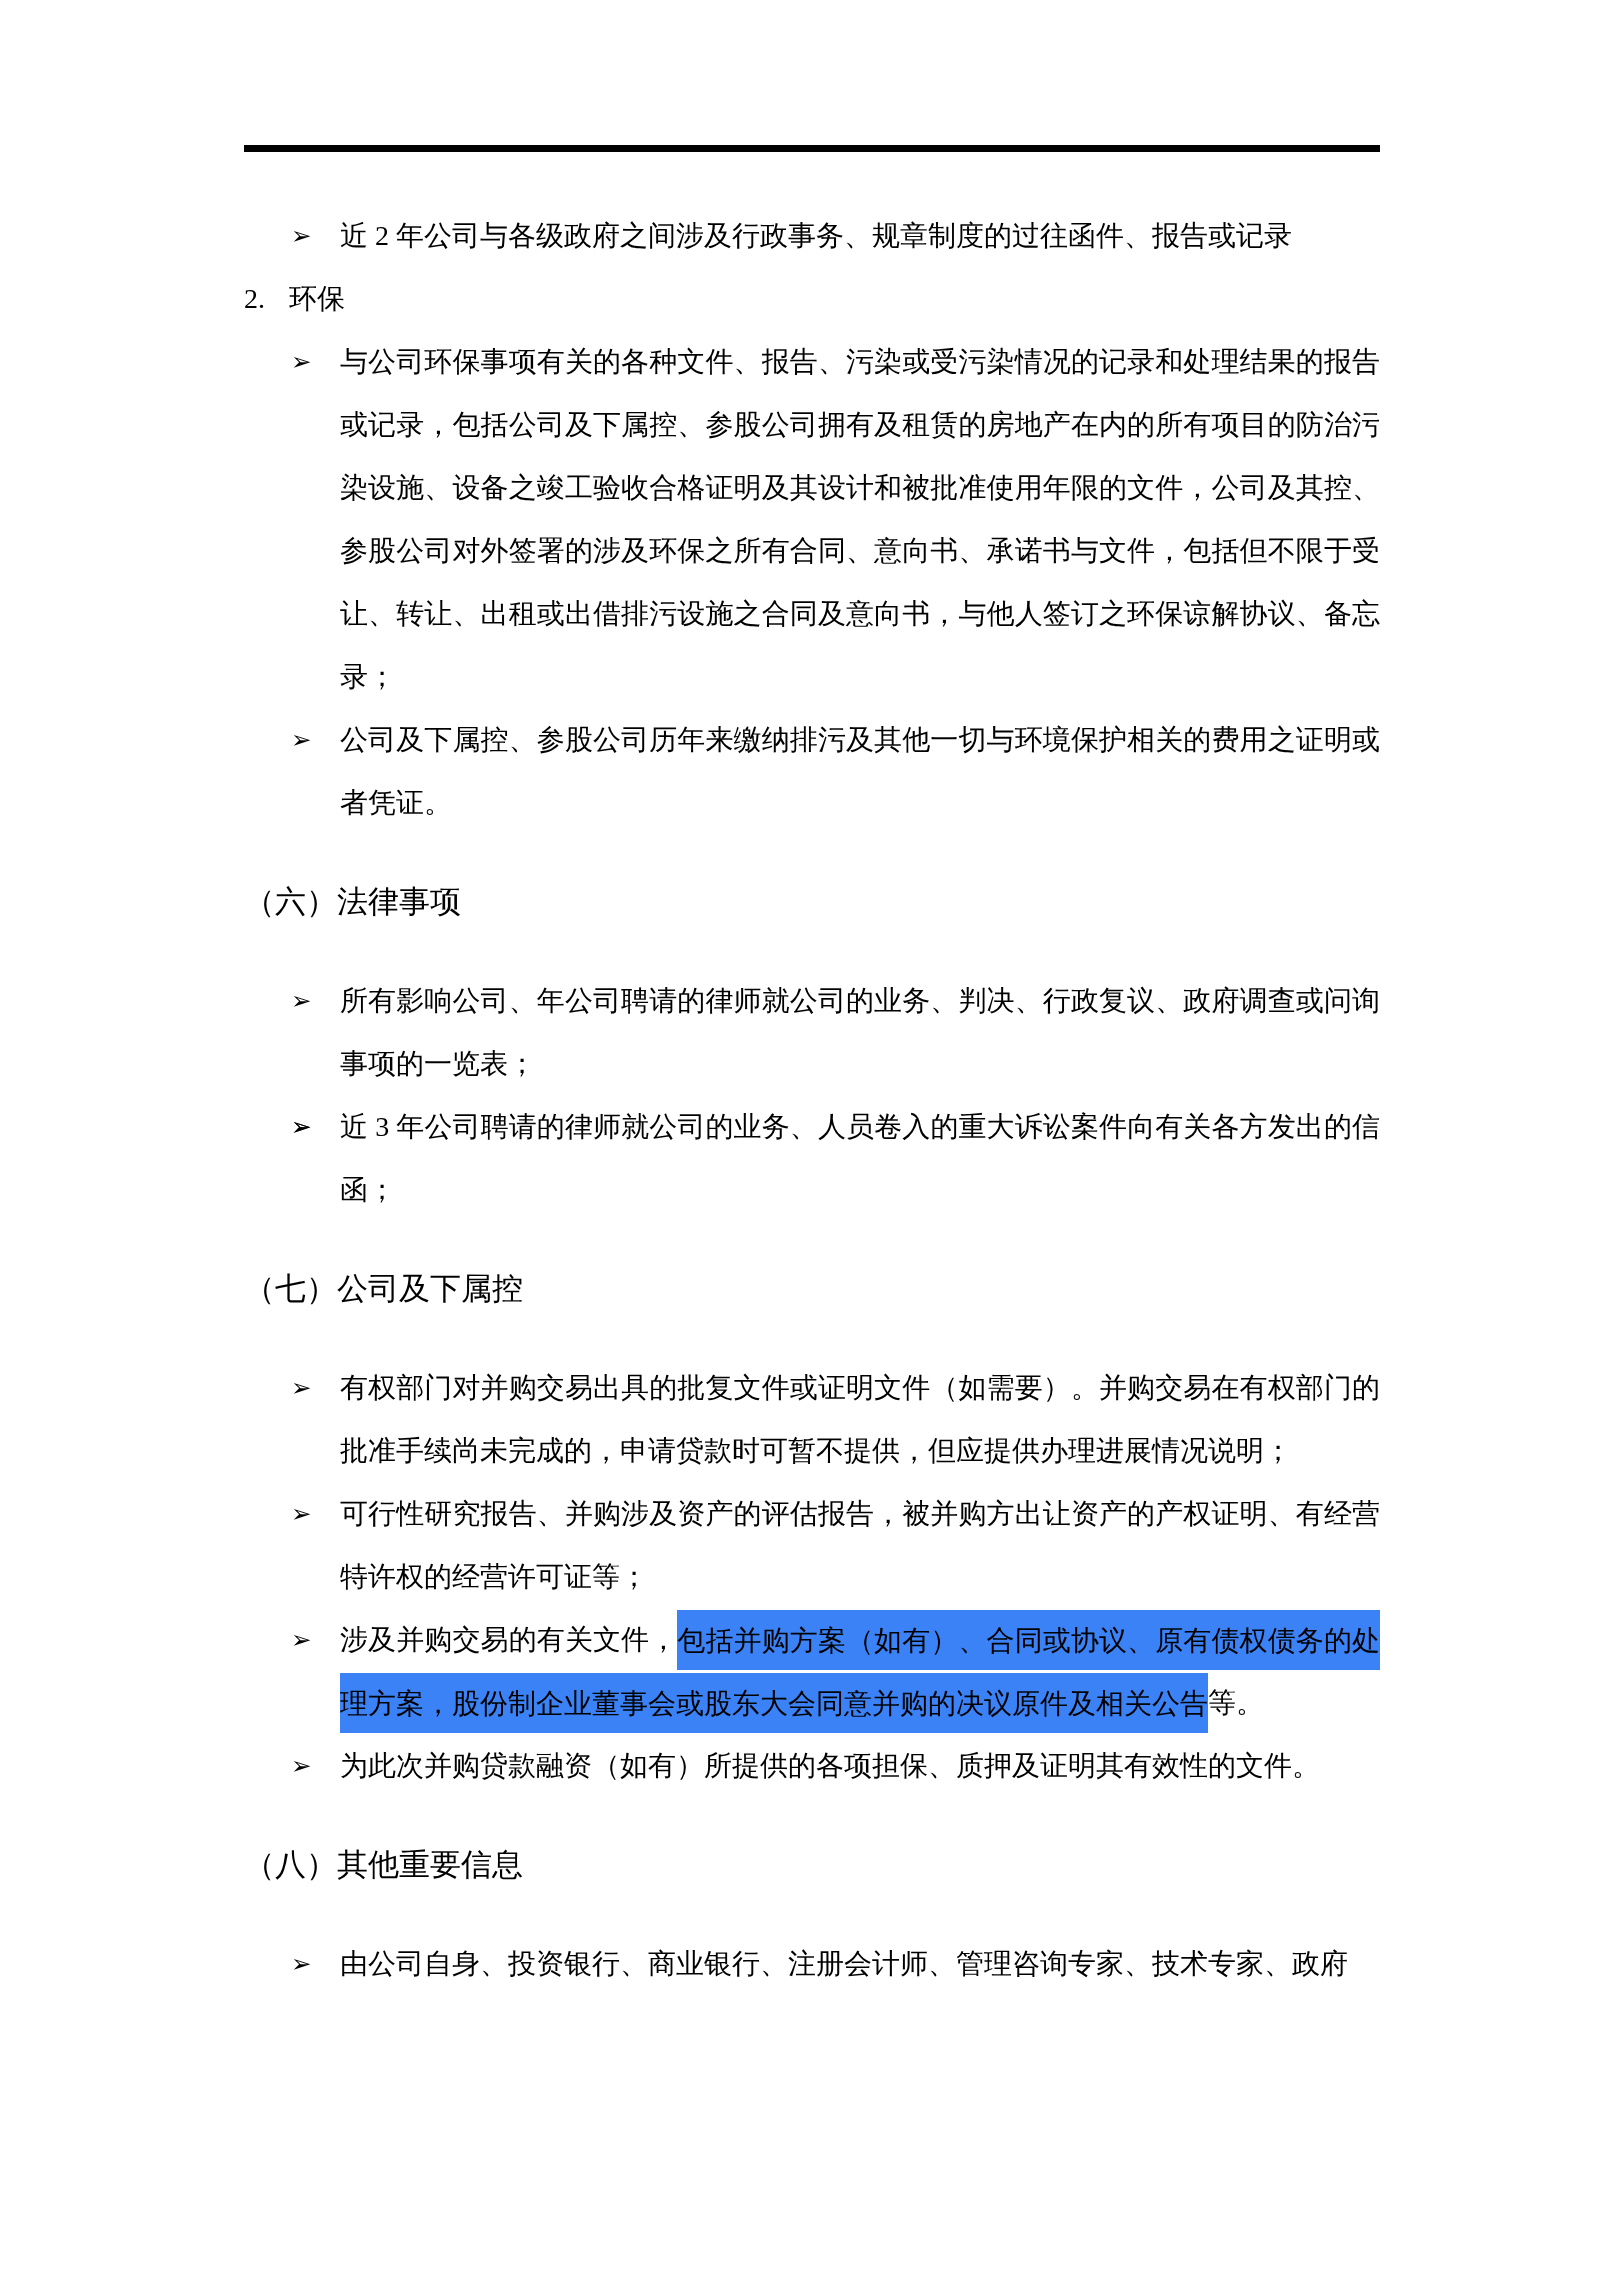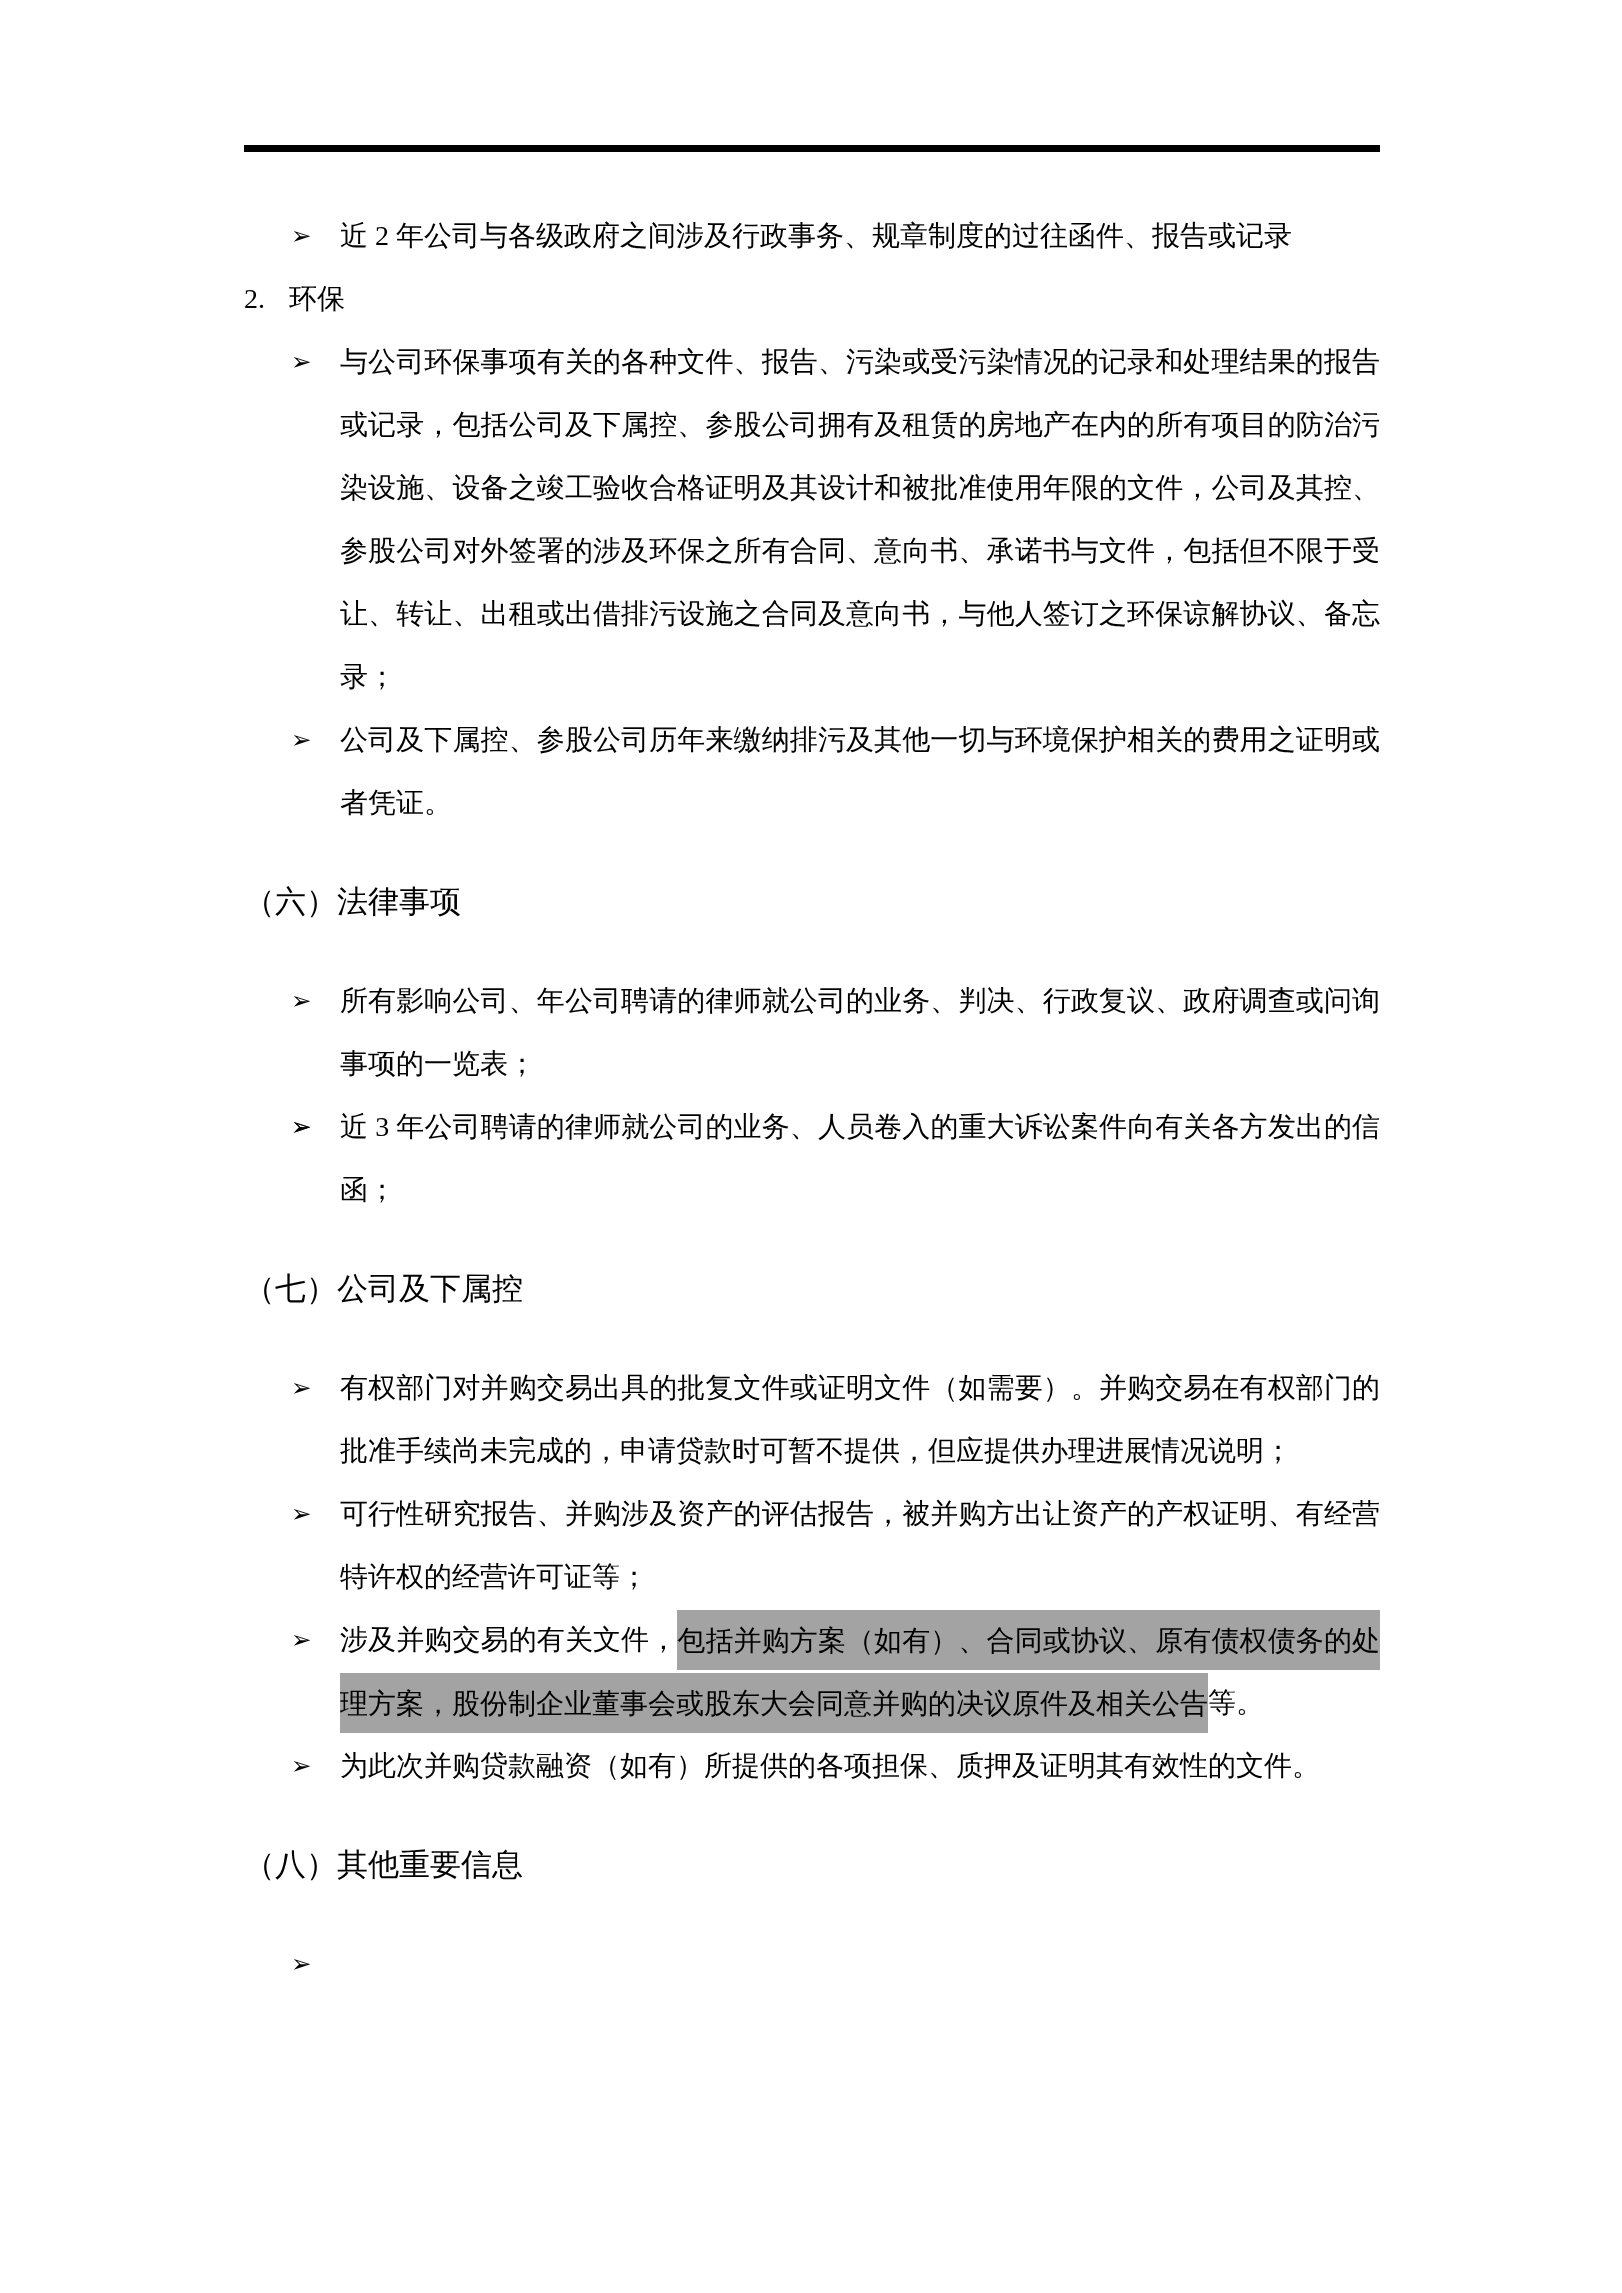--- a/index.html
+++ b/index.html
@@ -50,21 +50,21 @@
   }
   .heading {
     font-family: "Liberation Sans", "DejaVu Sans", sans-serif;
     font-size: 31px;
     font-weight: normal;
     line-height: 63px;
     margin: 36px 0;
     text-align: left;
   }
   .hl {
-    background: #a3a3a3;
+    background: #3b82f6;
     padding: 14.5px 0;
   }
   .footer {
     position: absolute;
     left: 0;
     top: 2128px;
     width: 100%;
     text-align: center;
     font-size: 24.5px;
     line-height: 31px;
@@ -83,16 +83,16 @@
       <h2 class="heading">（六）法律事项</h2>
       <p class="bullet"><span class="glyph">➢</span><span>所有影响公司、年公司聘请的律师就公司的业务、判决、行政复议、政府调查或问询事项的一览表；</span></p>
       <p class="bullet"><span class="glyph">➢</span></p>
       <p class="bullet"><span class="glyph">➢</span><span>近 3 年公司聘请的律师就公司的业务、人员卷入的重大诉讼案件向有关各方发出的信函；</span></p>
       <h2 class="heading">（七）公司及下属控</h2>
       <p class="bullet"><span class="glyph">➢</span><span>有权部门对并购交易出具的批复文件或证明文件（如需要）。并购交易在有权部门的批准手续尚未完成的，申请贷款时可暂不提供，但应提供办理进展情况说明；</span></p>
       <p class="bullet"><span class="glyph">➢</span><span>可行性研究报告、并购涉及资产的评估报告，被并购方出让资产的产权证明、有经营特许权的经营许可证等；</span></p>
       <p class="bullet"><span class="glyph">➢</span><span><span>涉及并购交易的有关文件，</span><span class="hl">包括并购方案（如有）、合同或协议、原有债权债务的处理方案，股份制企业董事会或股东大会同意并购的决议原件及相关公告</span><span>等。</span></span></p>
       <p class="bullet"><span class="glyph">➢</span><span>为此次并购贷款融资（如有）所提供的各项担保、质押及证明其有效性的文件。</span></p>
       <h2 class="heading">（八）其他重要信息</h2>
-      <p class="bullet"><span class="glyph">➢</span></p>
+      <p class="bullet"><span class="glyph">➢</span><span>由公司自身、投资银行、商业银行、注册会计师、管理咨询专家、技术专家、政府</span></p>
     </div>
 </div>
 
 
 </body></html>

